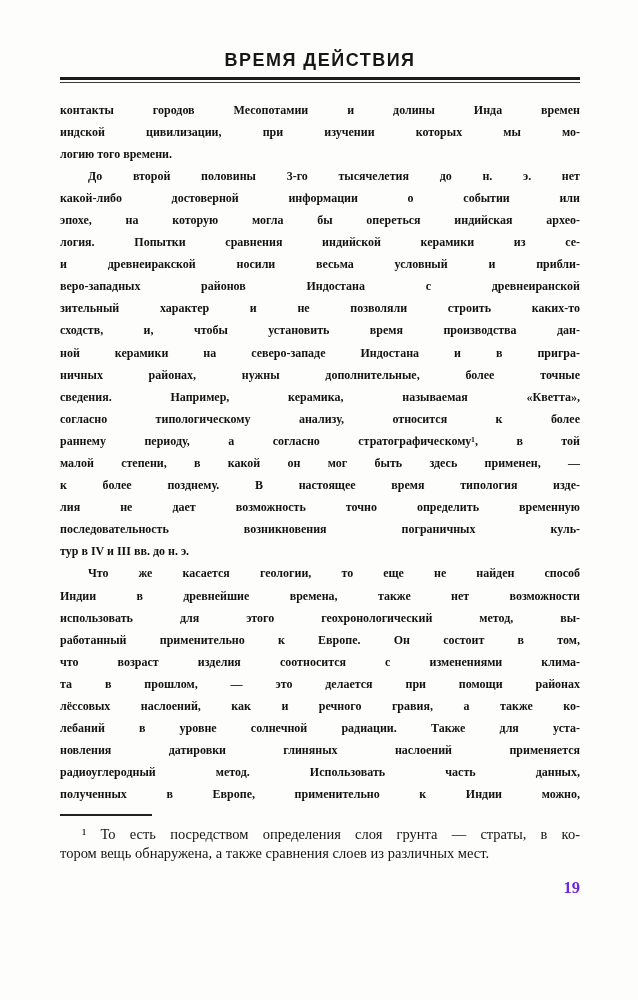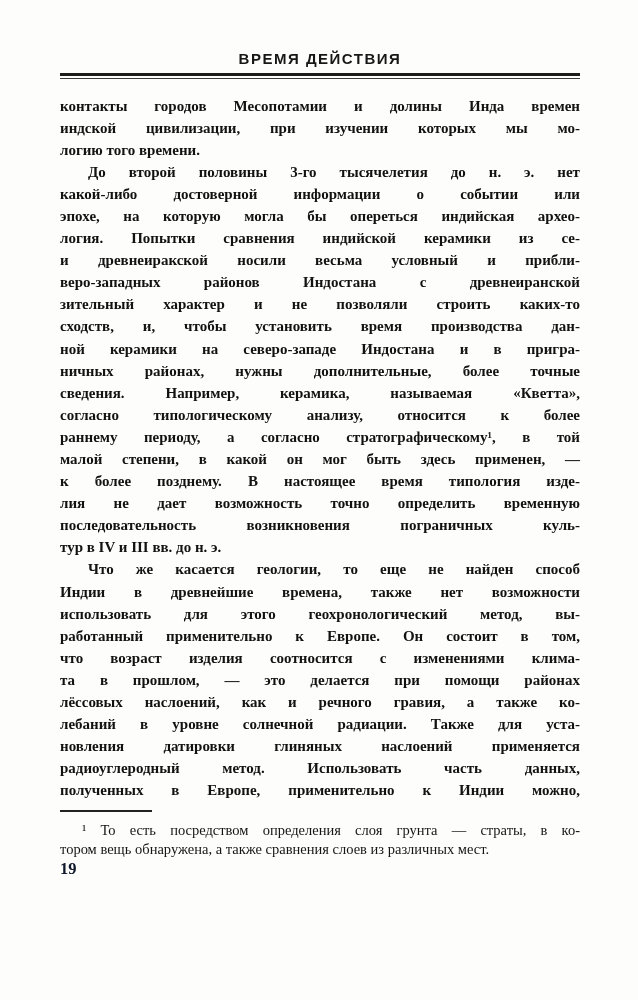--- a/index.html
+++ b/index.html
@@ -16,39 +16,39 @@
     box-sizing: border-box;
     padding: 0 58px 0 60px;
     color: #141414;
     overflow: hidden;
   }
   .running-head {
     margin-top: 50px;
     text-align: center;
     font-family: "Liberation Sans", "DejaVu Sans", sans-serif;
     font-weight: 700;
-    font-size: 15px;
+    font-size: 18px;
     letter-spacing: 1.5px;
     color: #171717;
   }
   .head-rule { margin-top: 6px; }
   .rule-thick {
     height: 2.5px;
     background: #1b1b1b;
   }
   .rule-thin {
     margin-top: 2px;
     height: 1px;
     background: #3a3a3a;
   }
   .body-text {
     margin-top: 16px;
     font-family: "Liberation Serif", "DejaVu Serif", serif;
     font-weight: 700;
-    font-size: 15px;
+    font-size: 12px;
     line-height: 22.1px;
     color: #121212;
   }
   .line {
     text-align: justify;
     text-align-last: justify;
     white-space: nowrap;
   }
   .line.last { text-align-last: left; }
   .line.indent { text-indent: 28px; }
@@ -60,25 +60,26 @@
   .footnote {
     margin-top: 9px;
     font-family: "Liberation Serif", "DejaVu Serif", serif;
     font-weight: 400;
     font-size: 14.5px;
     line-height: 19px;
     color: #151515;
   }
   .footnote .line.indent { text-indent: 22px; }
   .page-number {
-    text-align: left;
+    margin-top: 15px;
+    text-align: right;
     font-family: "Liberation Serif", "DejaVu Serif", serif;
     font-weight: 700;
     font-size: 16.5px;
-    color: #0f172a;
+    color: #6d28d9;
   }
 </style>
 </head>
 <body>
 
 <div class="page">
 
   <div class="running-head">ВРЕМЯ ДЕЙСТВИЯ</div>
 
   <div class="head-rule">

